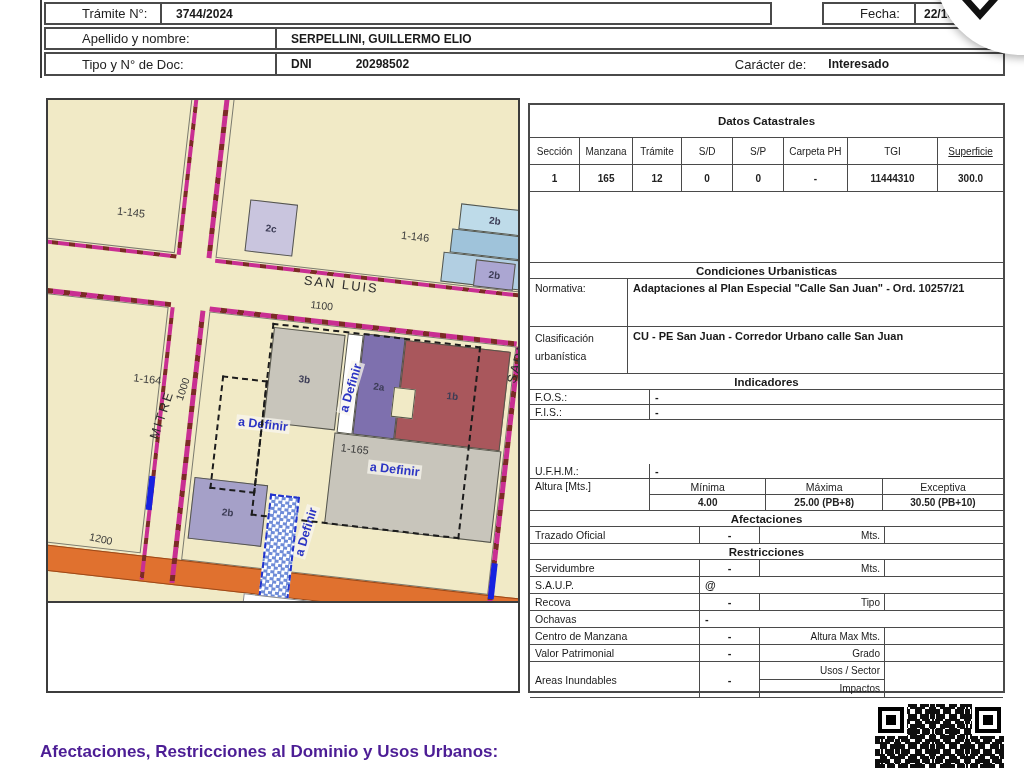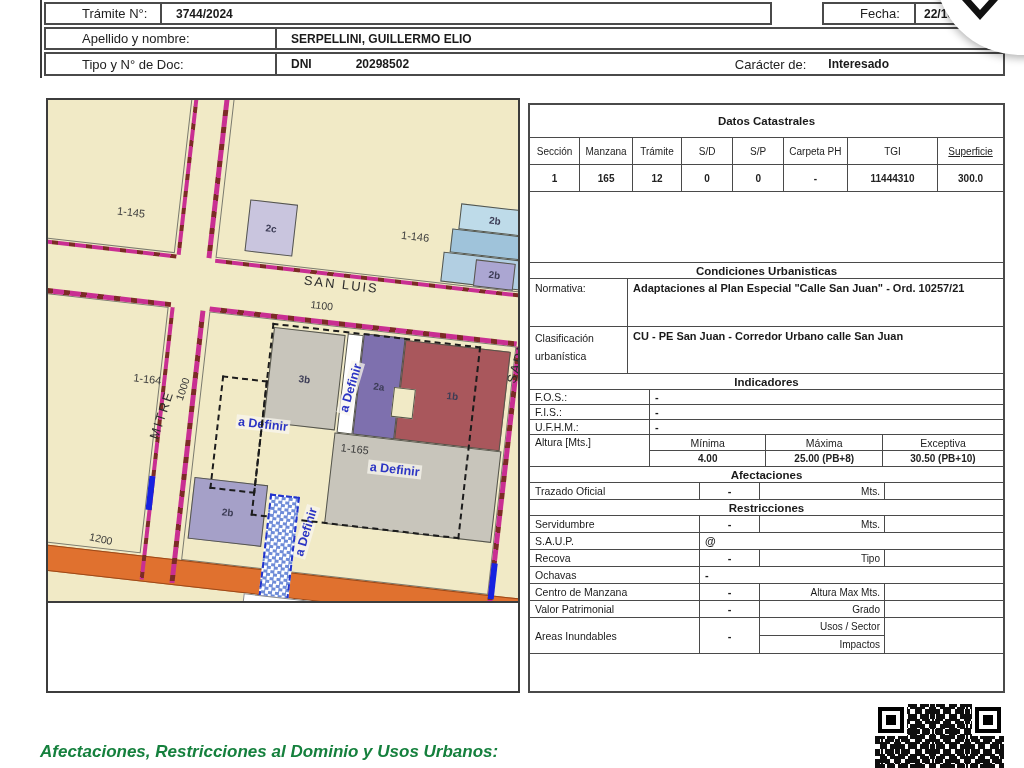--- a/index.html
+++ b/index.html
@@ -59,21 +59,21 @@
   .bold { font-weight:bold; font-size:11px; }
   .dc-cell { display:flex; align-items:center; justify-content:center; border-right:1px solid #4a4a4a;
              font-size:10px; color:#222; text-align:center; }
   .dc-cell:last-child { border-right:none; }
   .spacer { border:none; }
   .stack { display:flex; flex-direction:column; flex:0 0 125px; border-right:1px solid #4a4a4a; }
   .stack > div { flex:1; display:flex; align-items:center; justify-content:flex-end; padding-right:4px; }
   .stack > div:first-child { border-bottom:1px solid #4a4a4a; }
 
   
-  .footer { position:absolute; left:40px; top:742px; font-size:17px; font-weight:bold; color:#15803d; white-space:nowrap;font-style:italic; }
+  .footer { position:absolute; left:40px; top:742px; font-size:17px; font-weight:bold; color:#4c1d95; white-space:nowrap; }
   .qr { position:absolute; left:875px; top:704px; width:129px; height:129px; background:
         repeating-conic-gradient(#0e0e0e 0 25%, transparent 0 50%) 0 0/10px 10px,
         repeating-conic-gradient(#0e0e0e 0 25%, transparent 0 50%) 5px 3px/14px 14px,
         repeating-linear-gradient(90deg, transparent 0 6px, #0e0e0e 6px 8px, transparent 8px 17px),
         #fff; }
   .finder { position:absolute; width:26px; height:26px; border:4px solid #000; background:#fff; box-shadow:0 0 0 3px #fff; }
   .finder::after { content:""; position:absolute; left:4px; top:4px; width:10px; height:10px; background:#000; }
 </style>
 </head>
 <body>
@@ -216,21 +216,21 @@
     <div class="sect" style="height:16px;">Indicadores</div>
     <div id="ind-rows">
         <div class="rrow" style="height: 15px;">
           <div class="cell" style="flex: 0 0 120px;">F.O.S.:</div>
           <div class="cell bold nobr" style="flex: 1 1 0%;">-</div>
         </div>
         <div class="rrow" style="height: 15px;">
           <div class="cell" style="flex: 0 0 120px;">F.I.S.:</div>
           <div class="cell bold nobr" style="flex: 1 1 0%;">-</div>
         </div>
-        <div class="rrow" style="height: 15px;">
+        <div class="rrow" style="height: 15px; margin-top: 44px;">
           <div class="cell" style="flex: 0 0 120px;">U.F.H.M.:</div>
           <div class="cell bold nobr" style="flex: 1 1 0%;">-</div>
         </div>
       </div>
     <div class="rrow" style="height:32px;">
       <div class="cell" style="flex:0 0 120px; align-items:flex-start; padding-top:1px;">Altura [Mts.]</div>
       <div style="flex:1; display:flex; flex-direction:column;">
         <div style="flex:1; display:flex; border-bottom:1px solid #4a4a4a;" id="alt-head">
             <div class="dc-cell" style="flex: 0 0 33%; font-size: 10.5px;">Mínima</div>
             <div class="dc-cell" style="flex: 0 0 33%; font-size: 10.5px;">Máxima</div>

